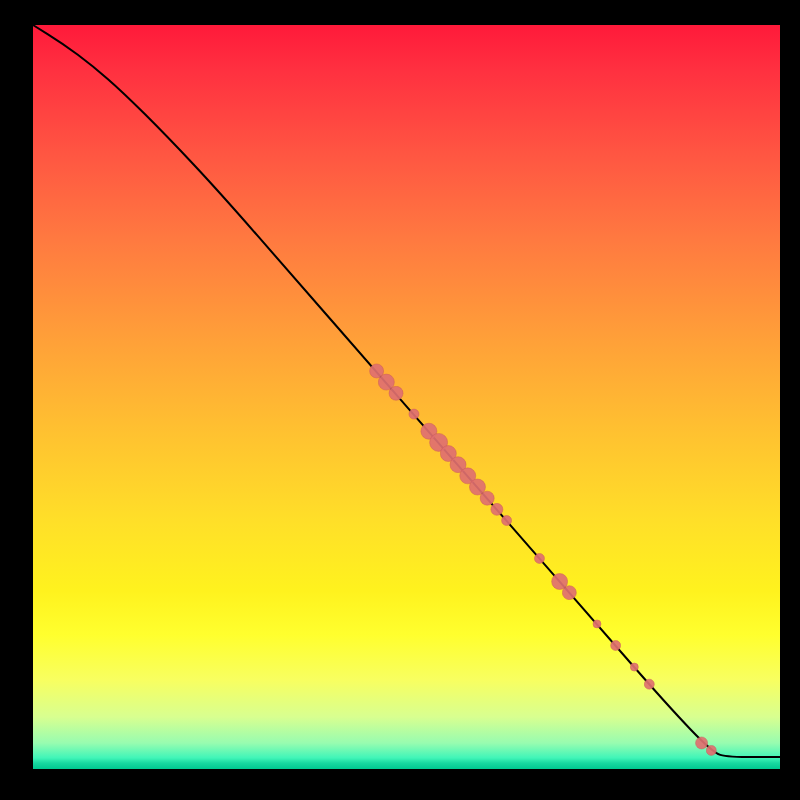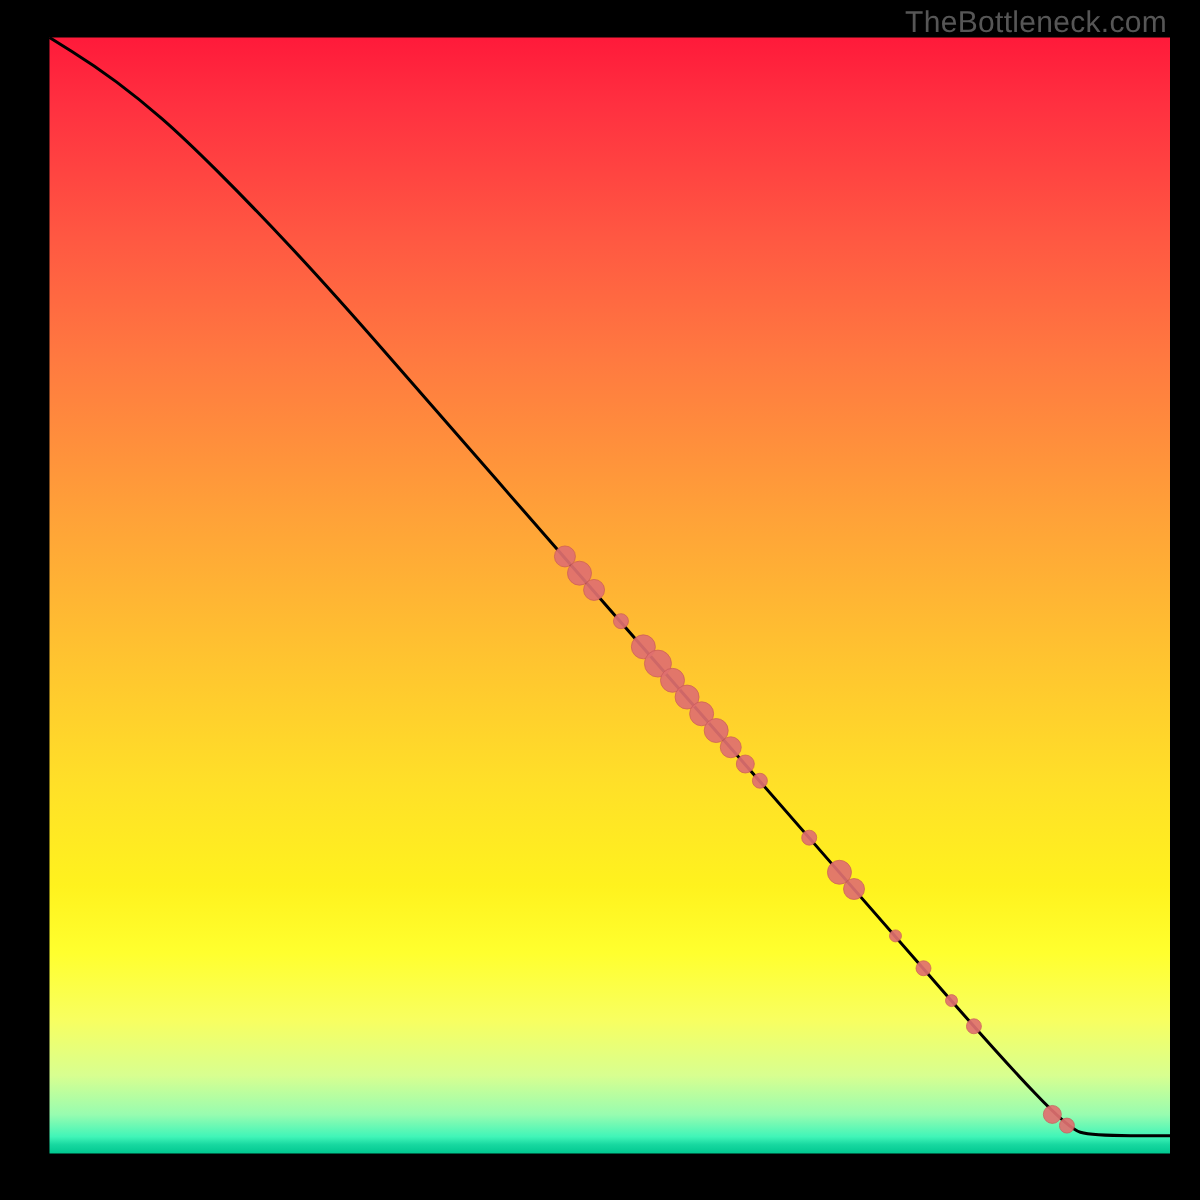--- a/index.html
+++ b/index.html
@@ -77,14 +77,13 @@
           <circle cx="536.346" cy="567.672" r="7" fill="#e07070" stroke="#c85858" stroke-width="0.5" opacity="0.92"></circle>
           <circle cx="563.985" cy="598.92" r="4" fill="#e07070" stroke="#c85858" stroke-width="0.5" opacity="0.92"></circle>
           <circle cx="582.66" cy="620.496" r="5" fill="#e07070" stroke="#c85858" stroke-width="0.5" opacity="0.92"></circle>
           <circle cx="601.335" cy="642.072" r="4" fill="#e07070" stroke="#c85858" stroke-width="0.5" opacity="0.92"></circle>
           <circle cx="616.275" cy="659.184" r="5" fill="#e07070" stroke="#c85858" stroke-width="0.5" opacity="0.92"></circle>
           <circle cx="668.565" cy="717.96" r="6" fill="#e07070" stroke="#c85858" stroke-width="0.5" opacity="0.92"></circle>
           <circle cx="678.276" cy="725.4" r="5" fill="#e07070" stroke="#c85858" stroke-width="0.5" opacity="0.92"></circle>
         </g>
     </svg>
   </div>
-  <div class="watermark">TheBottleneck.com</div>
 </div>
 
 </body></html>

